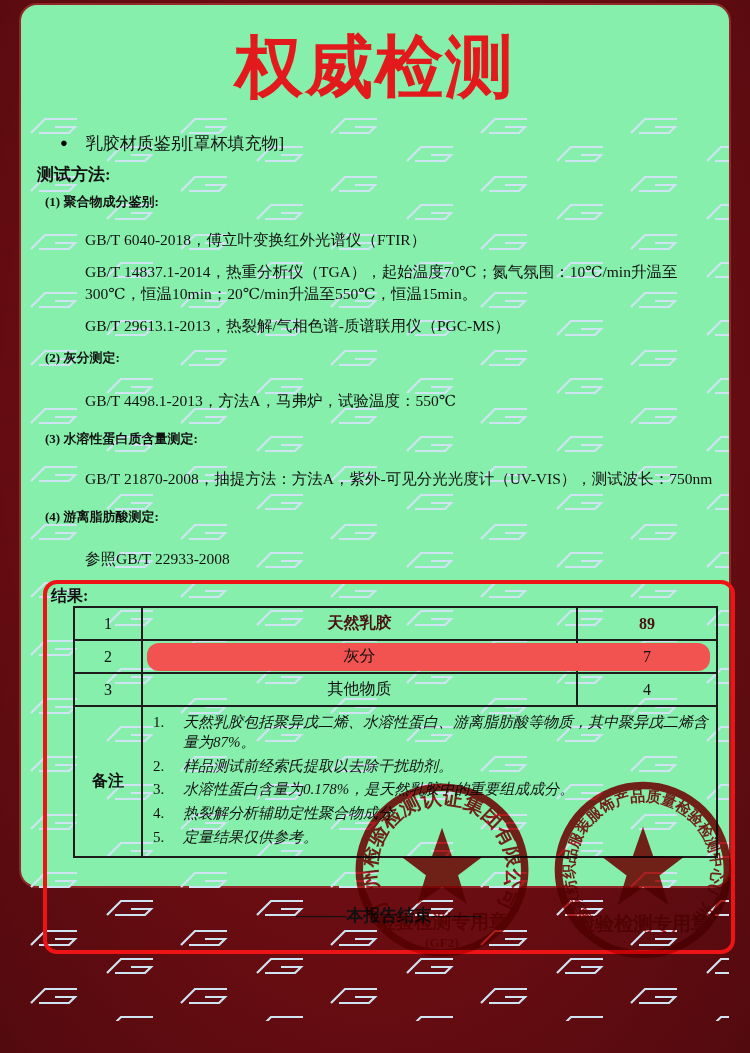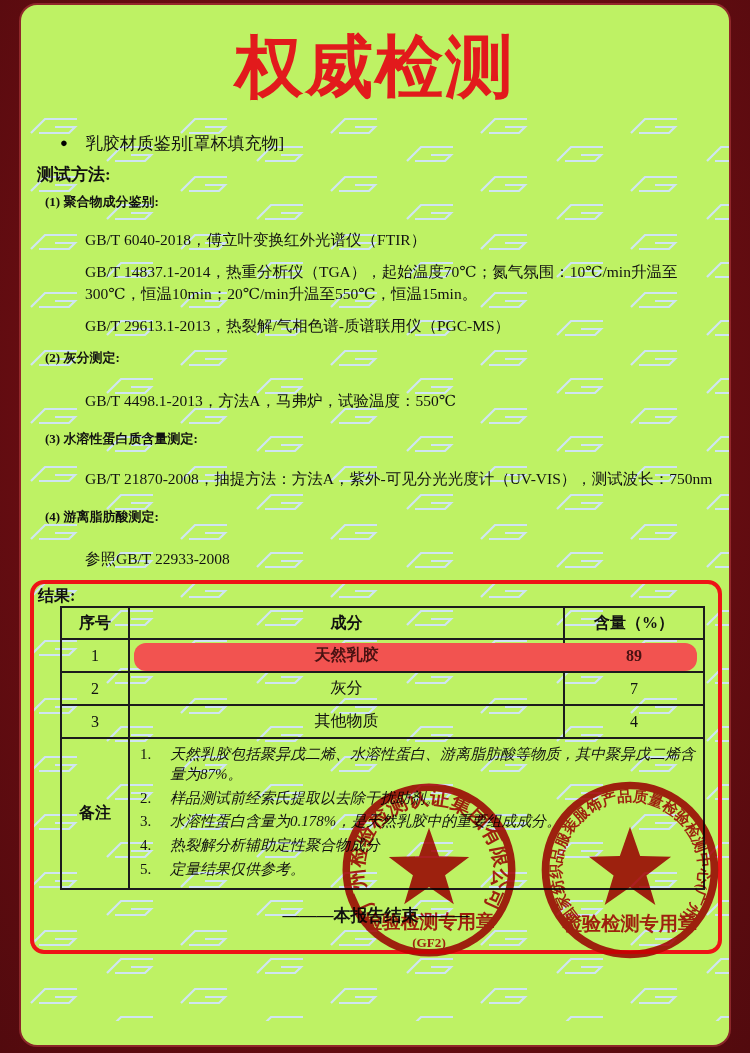--- a/index.html
+++ b/index.html
@@ -2,39 +2,39 @@
 <html><head>
 <meta charset="utf-8">
 <style>
   html,body{margin:0;padding:0;}
   body{
     width:750px;height:1053px;position:relative;overflow:hidden;
     background:radial-gradient(ellipse at 50% 40%, #7a1016 0%, #6b0d12 55%, #520a0e 100%);
     font-family:"Liberation Serif","DejaVu Serif",serif;
   }
   .page{
-    position:absolute;left:21px;top:5px;width:708px;height:1040px;
-    background:#bef264;border-radius:16px;
+    position:absolute;left:21px;top:5px;width:708px;height:881px;
+    background:#86efac;border-radius:16px;
     box-shadow:0 0 0 2px rgba(205,75,75,.45);
   }
   .watermark{position:absolute;left:0;top:104px;width:708px;height:912px;pointer-events:none;}
   .abs{position:absolute;}
   .doc-title{
     left:0;top:26px;width:100%;text-align:center;
     font-family:"Liberation Sans","DejaVu Sans",sans-serif;
     font-size:68px;font-weight:700;color:#e21a1c;letter-spacing:2px;line-height:1.05;
   }
   .bullet-row{left:39px;top:127px;font-size:17px;font-weight:400;color:#111;}
   .bullet-row .dot{font-size:13px;vertical-align:2px;margin-right:18px;color:#000;}
   .method-label{left:16px;top:158px;font-size:17px;font-weight:700;color:#111;}
   .sec-head{left:24px;font-size:13px;font-weight:600;color:#111;}
   .sec-line{left:64px;font-size:15.5px;color:#111;line-height:1.45;}
   .w600{width:600px;}
   .result-box{
-    left:9px;top:575px;width:684px;height:366px;
+    left:22px;top:575px;width:684px;height:366px;
     border:4px solid #ee1416;border-radius:14px;
   }
   .result-label{left:4px;top:2px;font-size:16px;font-weight:600;color:#111;}
   .table-wrap{position:absolute;left:26px;top:22px;width:643px;}
   table.res{border-collapse:collapse;table-layout:fixed;width:643px;
     font-size:16px;color:#111;}
   table.res th,table.res td{border:2px solid #1c1c1c;text-align:center;padding:0;}
   table.res th{height:30px;font-weight:600;}
   td.rowcell{height:31px;}
   td.remarks-label{font-weight:600;}
@@ -102,25 +102,20 @@
 
     <div class="table-wrap">
       <div class="pill"></div>
       <table class="res">
         <colgroup>
             <col class="col-no">
             <col class="col-comp">
             <col class="col-amt">
           </colgroup>
         <tbody>
-            <tr>
-          <th><span>序号</span></th>
-          <th><span>成分</span></th>
-          <th><span>含量（%）</span></th>
-        </tr>
         <tr>
           <td class="rowcell"><span>1</span></td>
           <td class="rowcell hl"><span>天然乳胶</span></td>
           <td class="rowcell hl"><span>89</span></td>
         </tr>
         <tr>
           <td class="rowcell"><span>2</span></td>
           <td class="rowcell"><span>灰分</span></td>
           <td class="rowcell"><span>7</span></td>
         </tr>

